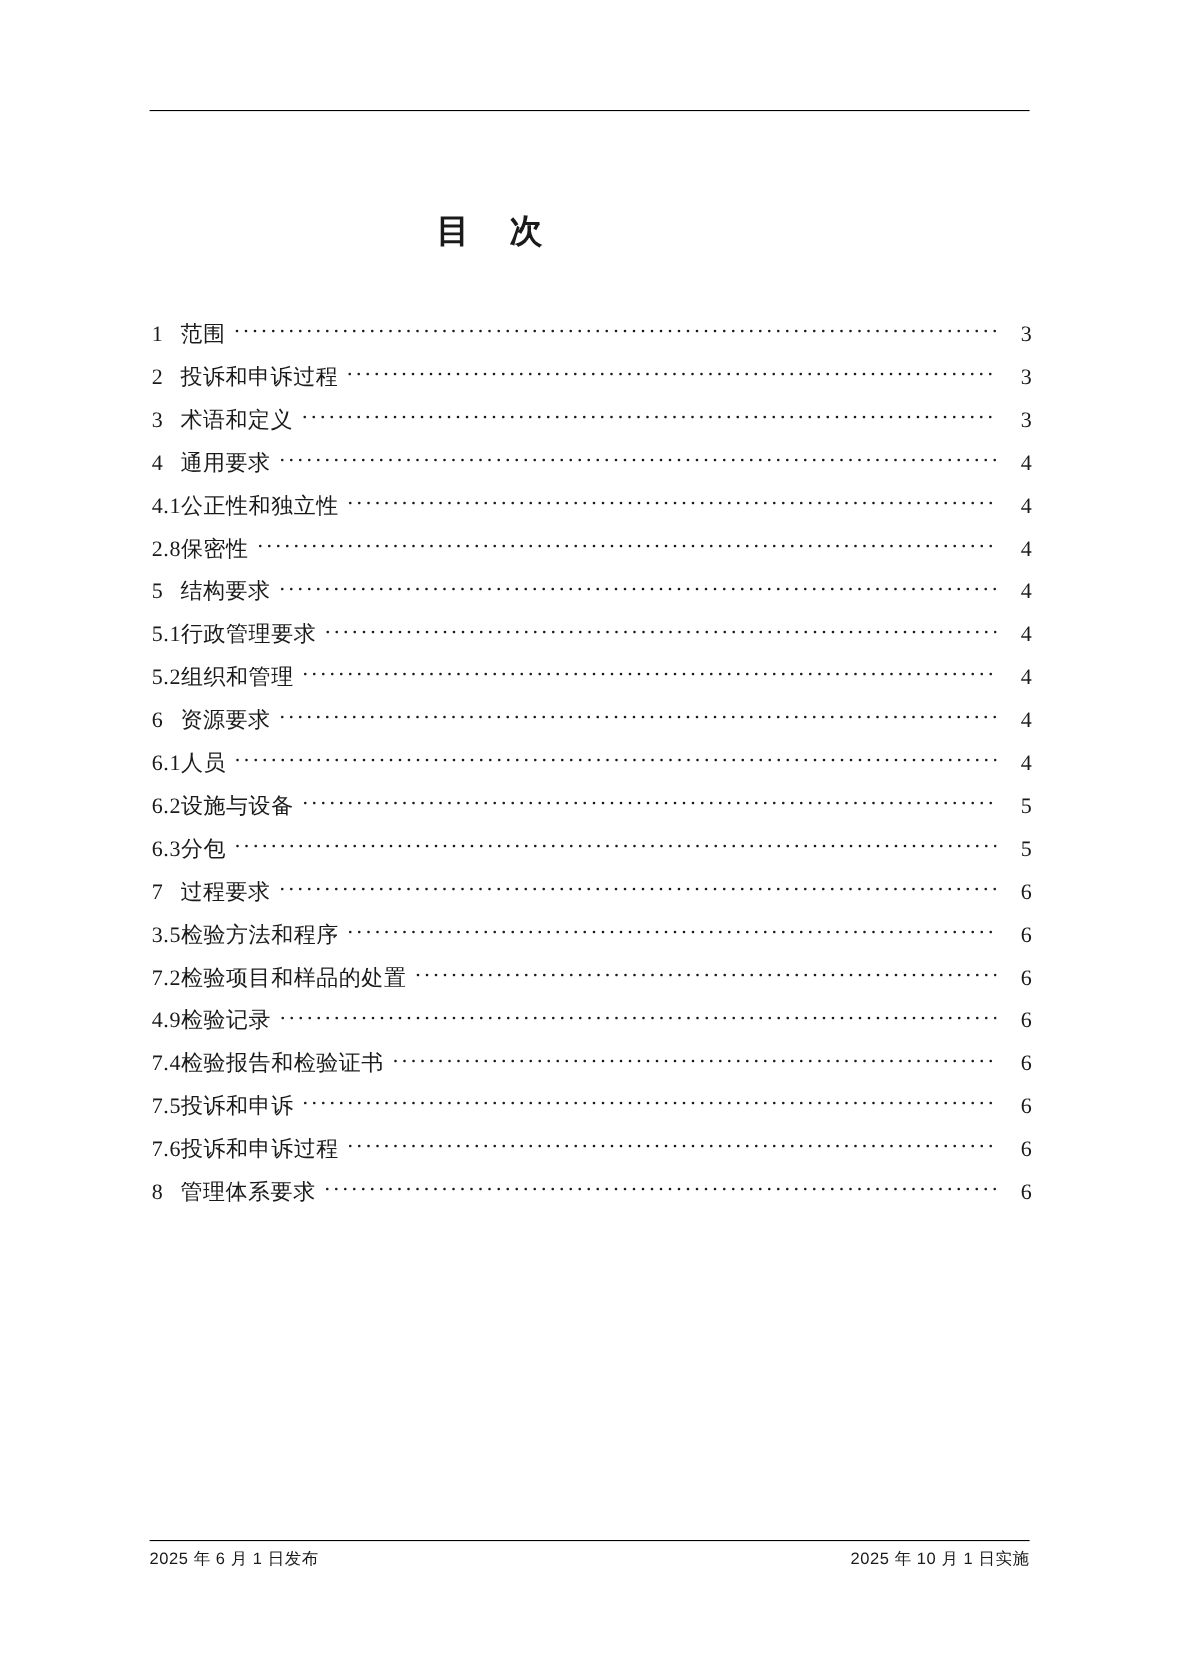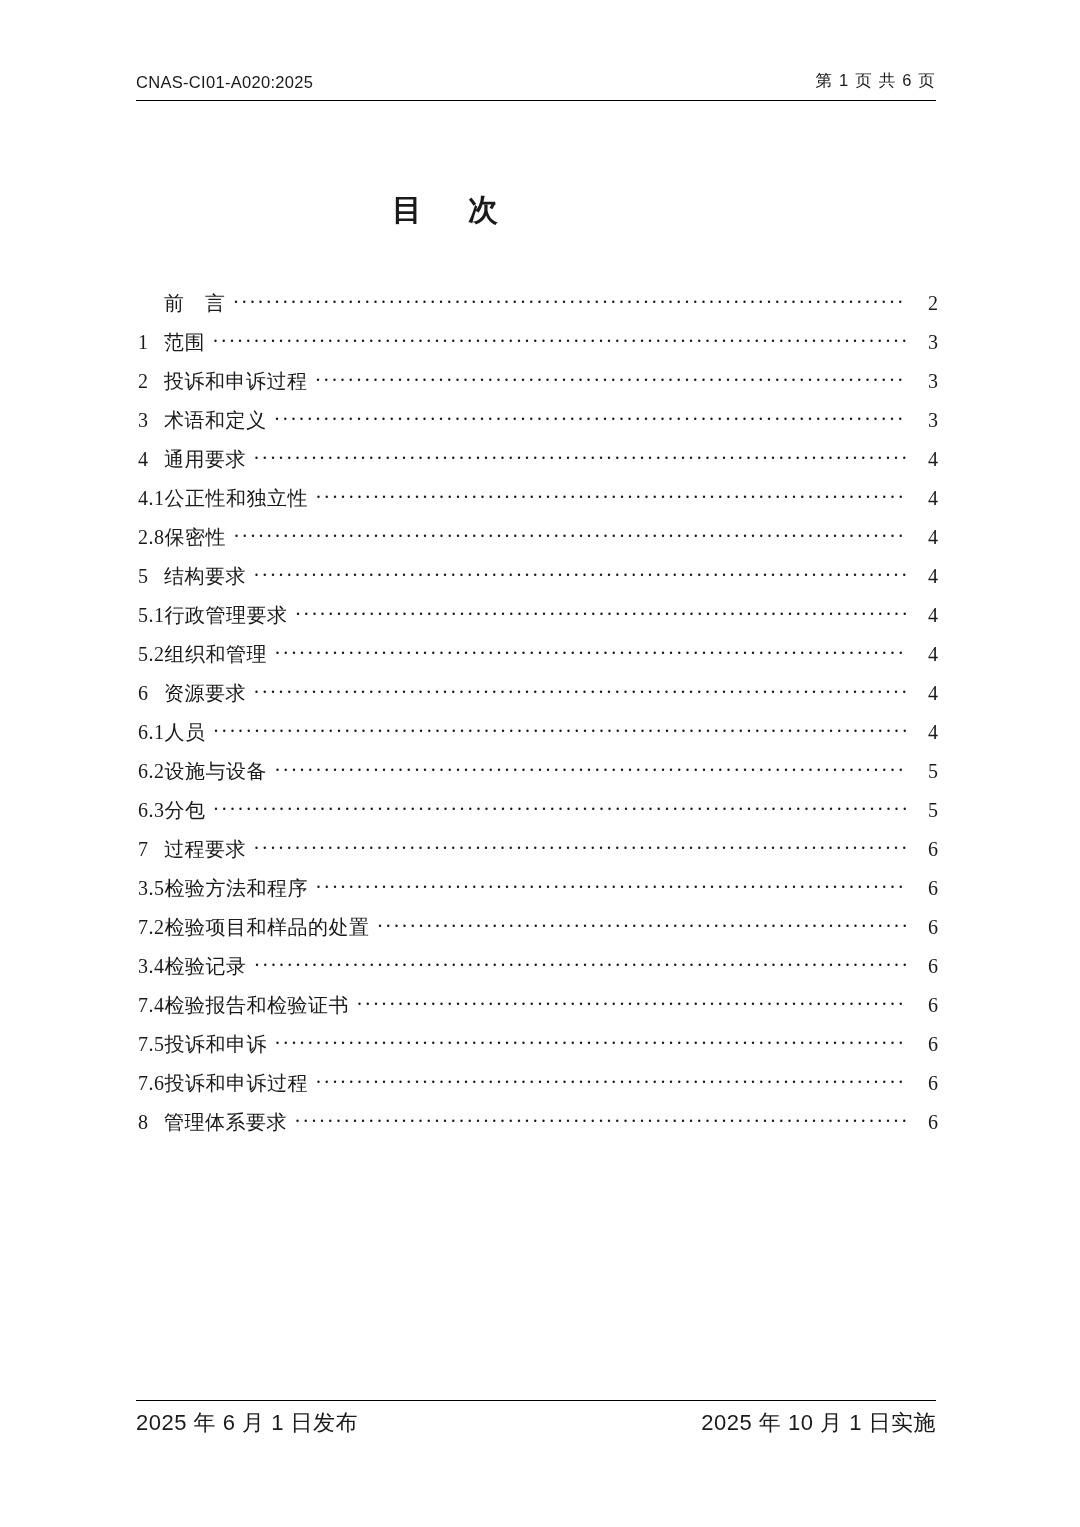--- a/index.html
+++ b/index.html
@@ -58,35 +58,35 @@
     background: #000000;
   }
   .footer {
     position: absolute;
     left: 136px;
     top: 1408px;
     width: 800px;
     display: flex;
     justify-content: space-between;
     font-family: "Liberation Sans", sans-serif;
-    font-size: 22px;
+    font-size: 15px;
     letter-spacing: 0.5px;
   }
 
   
   .toc-title {
     position: absolute;
     top: 190px;
     left: 0;
     width: 904px;
     text-align: center;
     font-size: 30px;
     font-weight: bold;
     letter-spacing: 14px;
-    font-family: Liberation Mono, monospace;
+    font-family: Liberation Sans, sans-serif;
   }
 
   
   .watermark {
     position: absolute;
     left: 330px;
     top: 600px;
     width: 430px;
     height: 300px;
     opacity: 0.30;
@@ -141,36 +141,27 @@
     font-size: 20px;
   }
   .indent-0 .toc-label { padding-left: 0; }
   .indent-1 .toc-label { padding-left: 0; }
 </style>
 </head>
 <body>
 
 <div class="page">
 
-  <div class="header">
-    <span class="doc-code">CNAS-CI01-A020:2025</span>
-    <span class="page-no">第 1 页 共 6 页</span>
-  </div>
   <div class="header-rule"></div>
 
   <div class="toc-title">目 次</div>
 
 
   <div class="toc">
 
-    <div class="toc-row indent-0">
-      <span class="toc-label"><span class="toc-num"></span><span>前　言</span></span>
-      <span class="toc-dots"></span>
-      <span class="toc-page">2</span>
-    </div>
 
     <div class="toc-row indent-0">
       <span class="toc-label"><span class="toc-num">1</span><span>范围</span></span>
       <span class="toc-dots"></span>
       <span class="toc-page">3</span>
     </div>
 
     <div class="toc-row indent-0">
       <span class="toc-label"><span class="toc-num">2</span><span>投诉和申诉过程</span></span>
       <span class="toc-dots"></span>
@@ -255,21 +246,21 @@
       <span class="toc-page">6</span>
     </div>
 
     <div class="toc-row indent-1">
       <span class="toc-label"><span class="toc-num">7.2</span><span>检验项目和样品的处置</span></span>
       <span class="toc-dots"></span>
       <span class="toc-page">6</span>
     </div>
 
     <div class="toc-row indent-1">
-      <span class="toc-label"><span class="toc-num">3.4</span><span>检验记录</span></span>
+      <span class="toc-label"><span class="toc-num">4.9</span><span>检验记录</span></span>
       <span class="toc-dots"></span>
       <span class="toc-page">6</span>
     </div>
 
     <div class="toc-row indent-1">
       <span class="toc-label"><span class="toc-num">7.4</span><span>检验报告和检验证书</span></span>
       <span class="toc-dots"></span>
       <span class="toc-page">6</span>
     </div>
 

